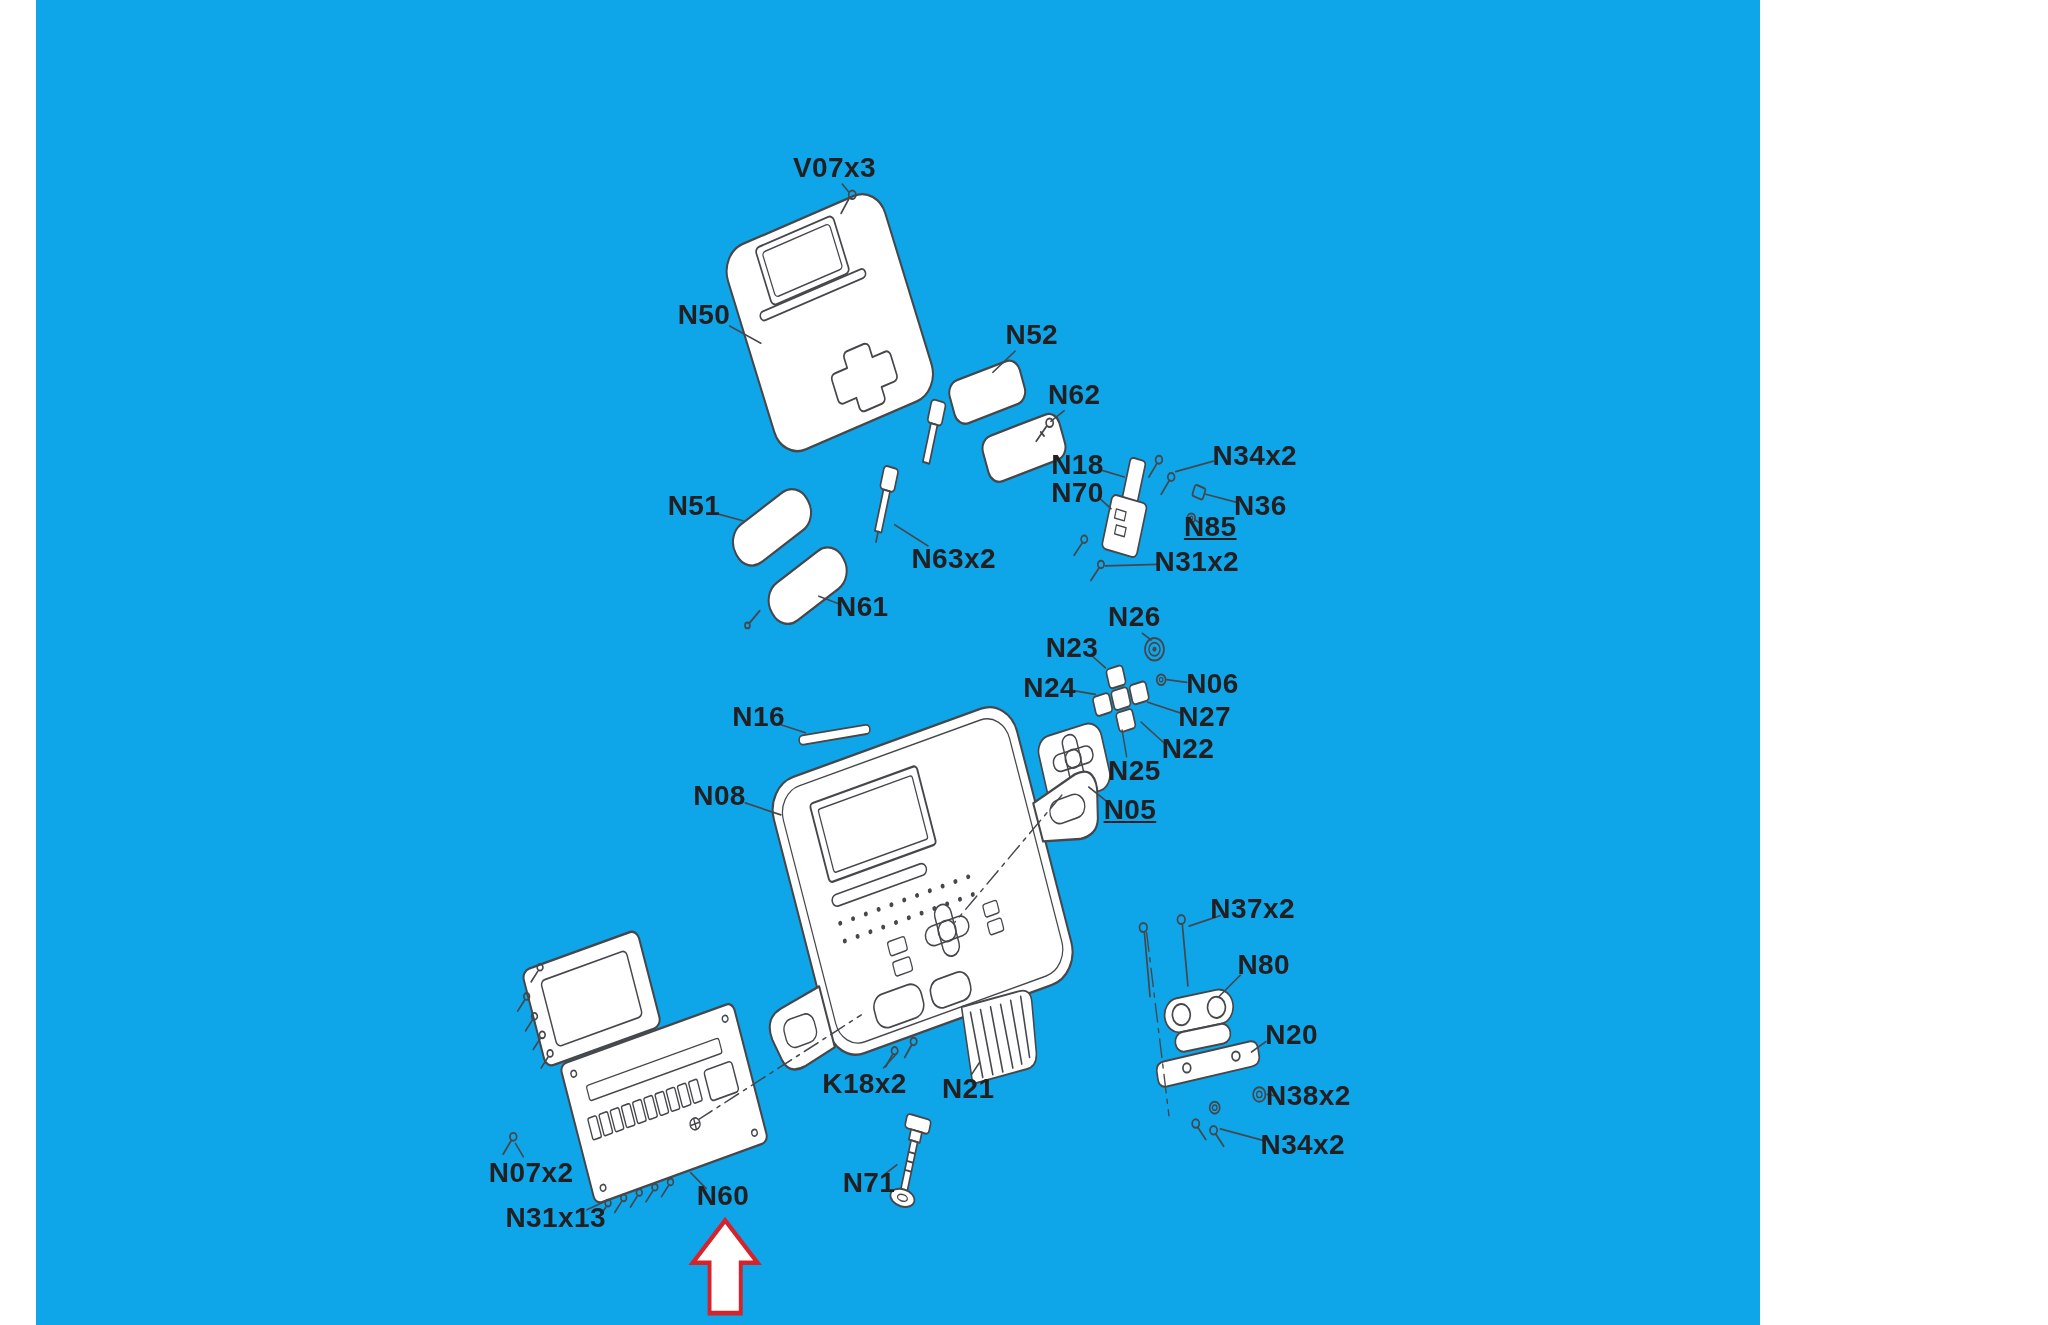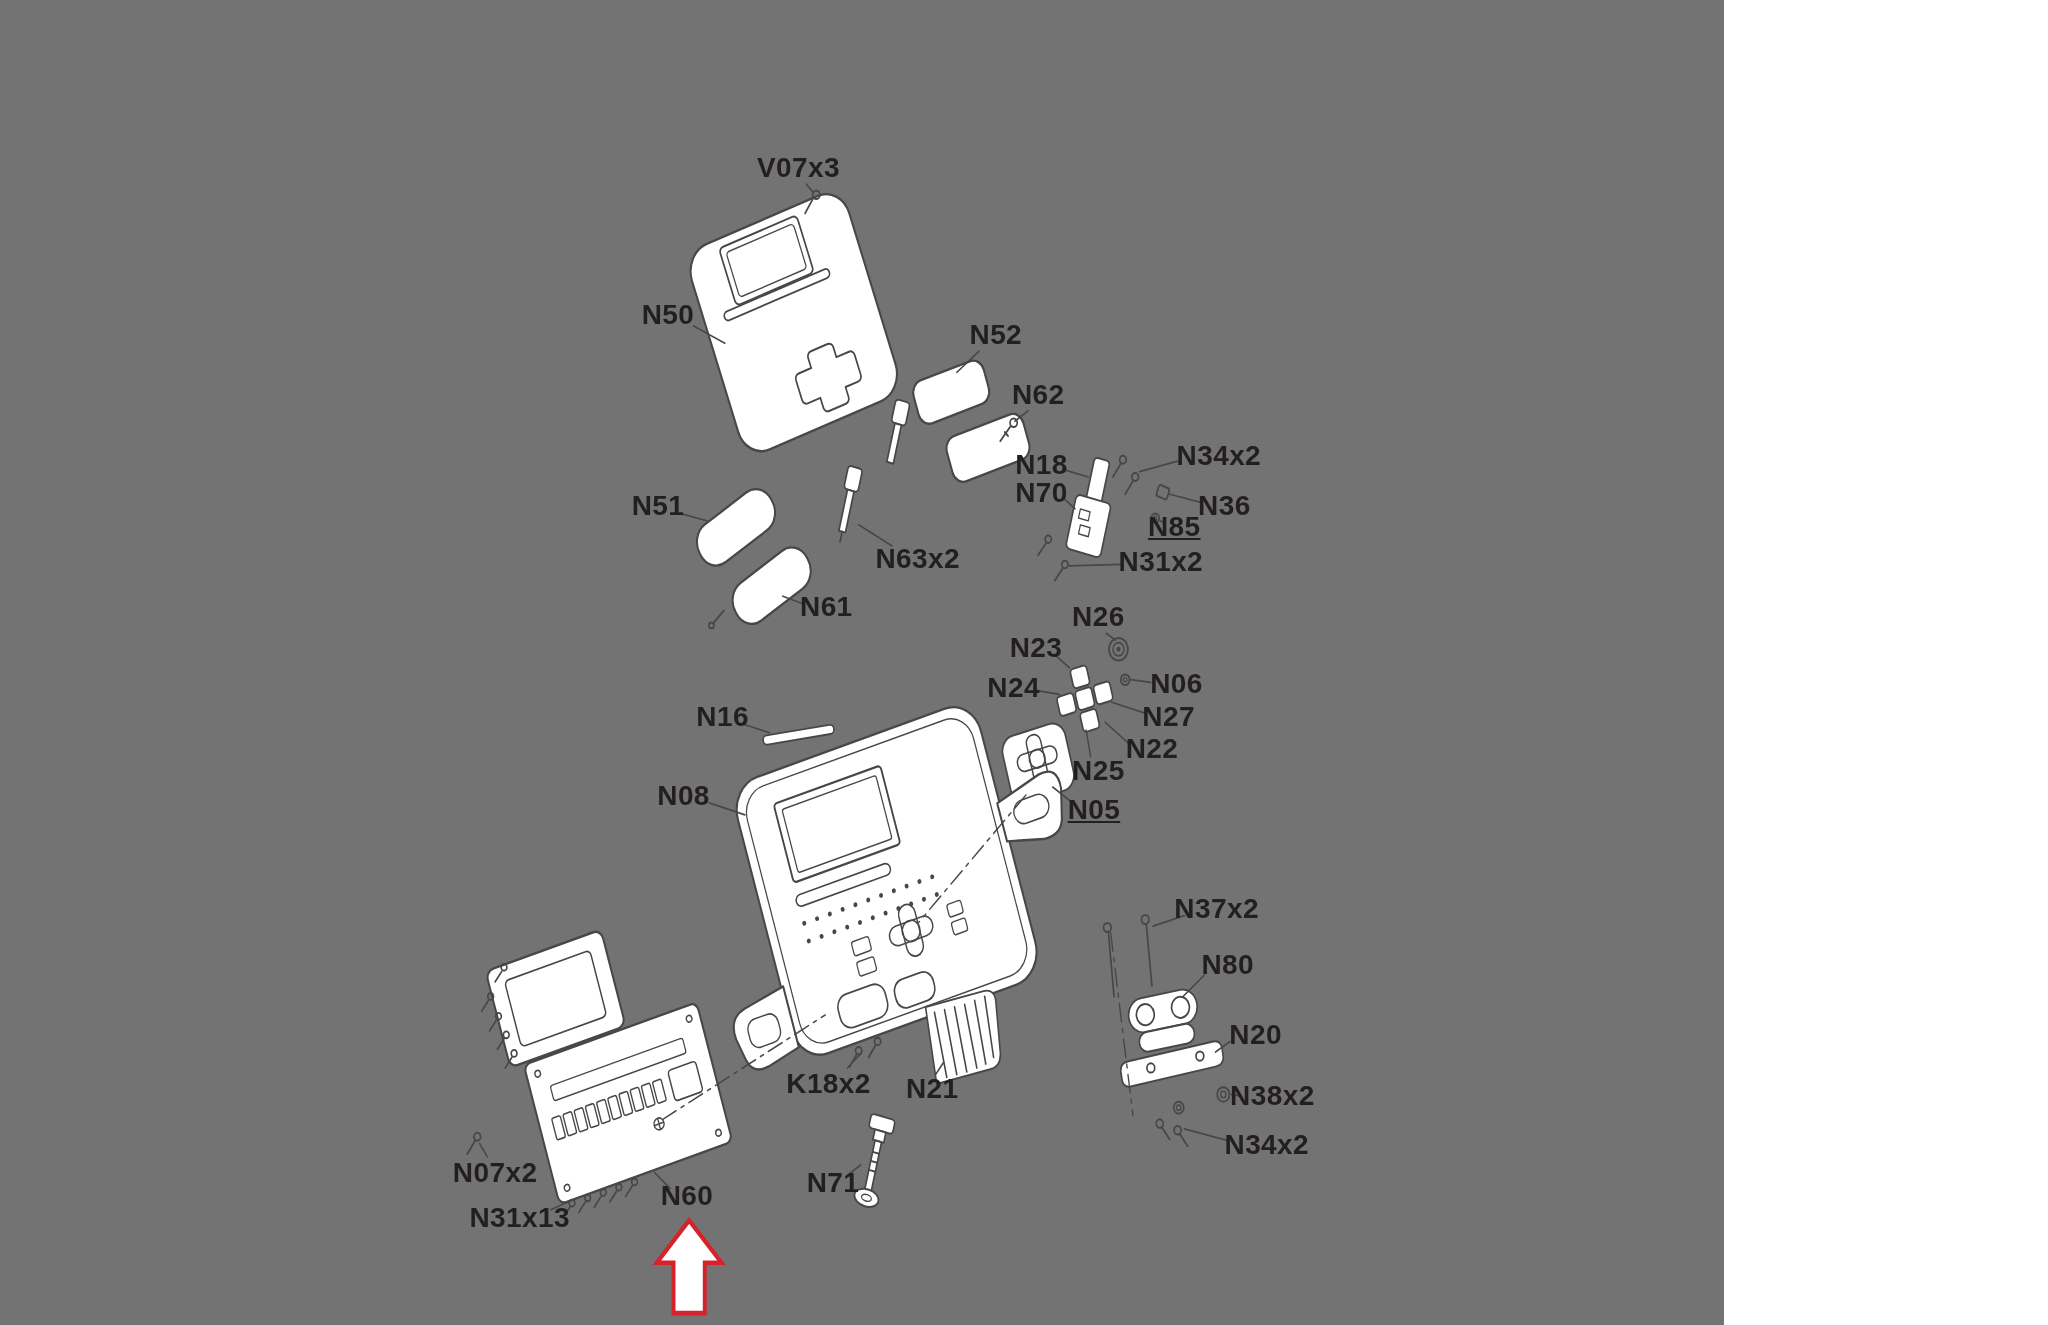--- a/index.html
+++ b/index.html
@@ -1,22 +1,23 @@
 <!DOCTYPE html>
 <html><head>
 <meta charset="utf-8">
 <style>
   html, body { margin: 0; padding: 0; background: #ffffff; }
   .canvas {
     position: relative;
     width: 1724px;
     height: 1325px;
-    background: #737373;
+    background: #0ea5e9;
     overflow: hidden;
     font-family: "Liberation Sans", sans-serif;
+    margin-left: 36px;
   }
   .diagram-svg {
     position: absolute;
     inset: 0;
     width: 100%;
     height: 100%;
   }
   .label-layer {
     position: absolute;
     inset: 0;

